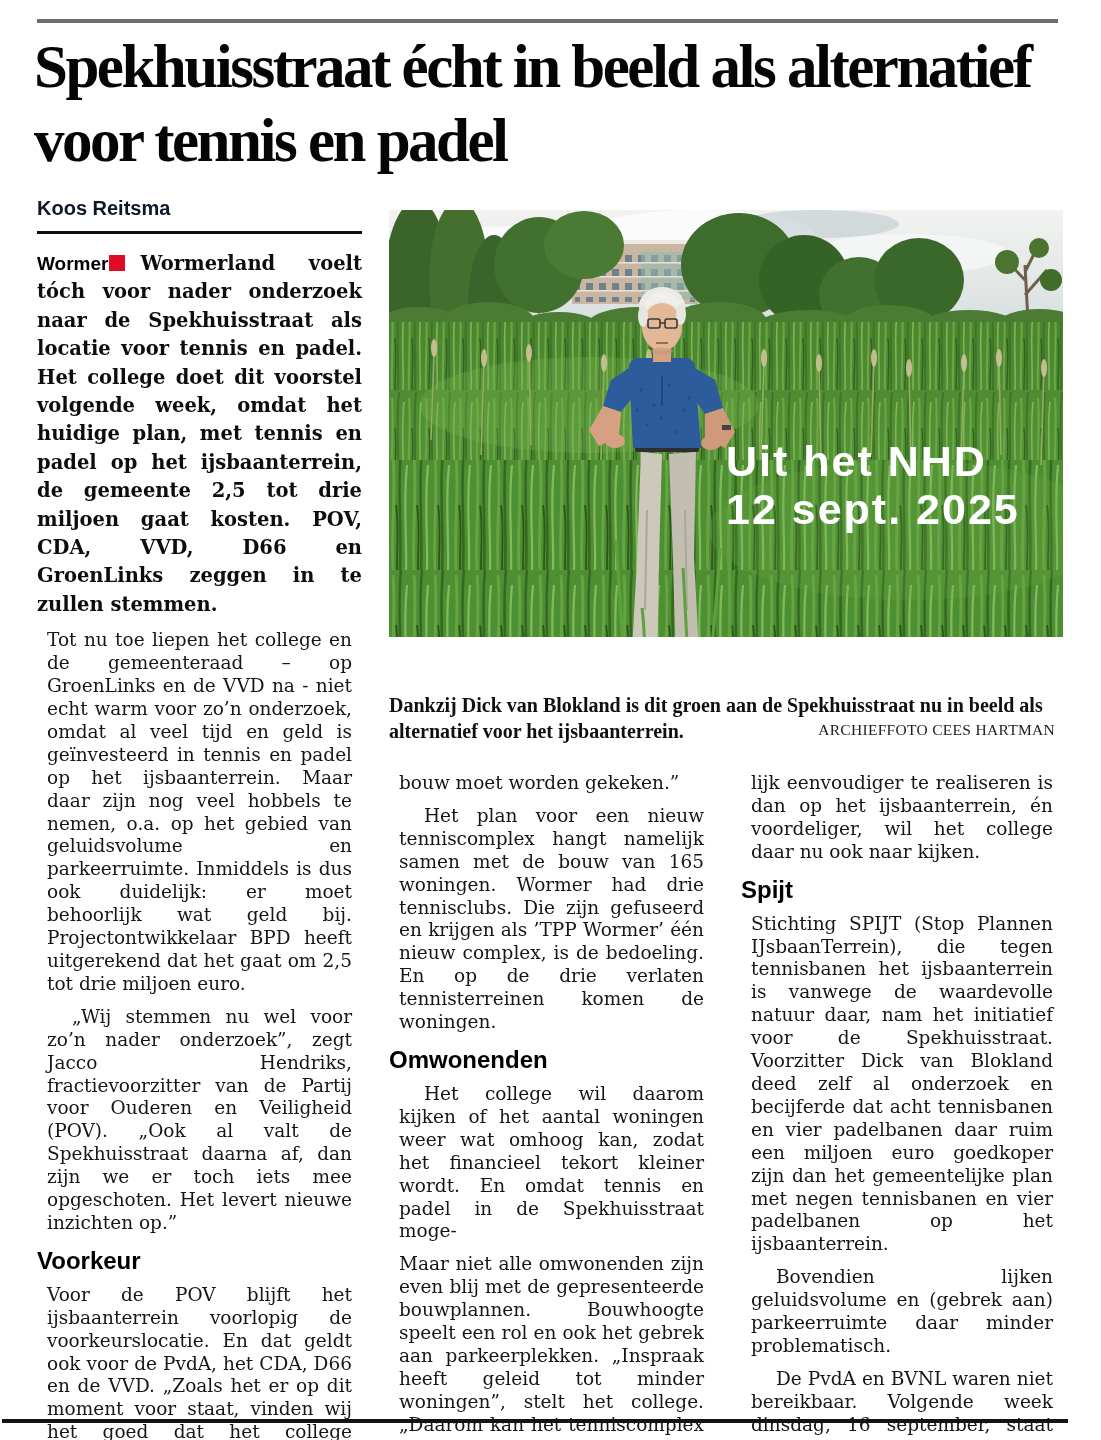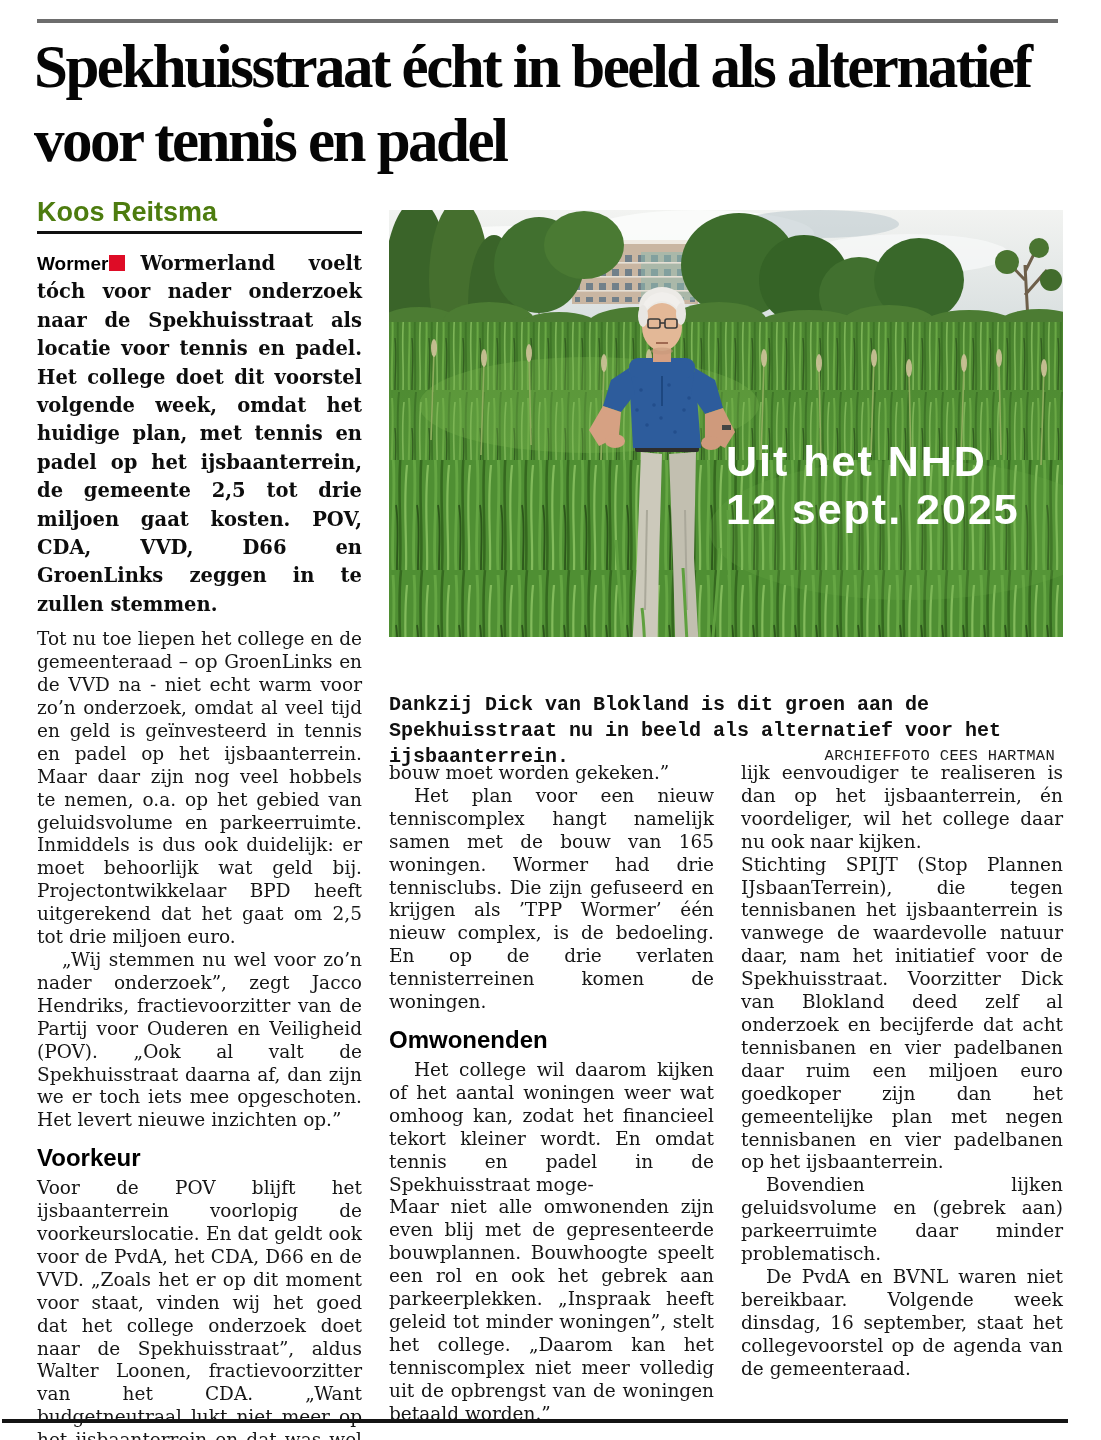--- a/index.html
+++ b/index.html
@@ -8,44 +8,44 @@
   .rule{position:absolute;}
   .top-rule{left:37px;top:19px;width:1021px;height:4px;background:#6d6d6d;}
   .bottom-rule{left:2px;top:1419px;width:1066px;height:4px;background:#141414;}
   .byline-rule{left:37px;top:231px;width:325px;height:3px;background:#101010;}
 
   .headline{position:absolute;left:34px;top:30px;width:1040px;margin:0;
             font-family:"Liberation Serif",serif;font-weight:bold;color:#050505;
             font-size:61px;line-height:74px;letter-spacing:-2.5px;}
   .byline{position:absolute;left:37px;top:197px;margin:0;
           font-family:"Liberation Sans",sans-serif;font-weight:bold;
-          font-size:27px;color:#4d7c0f;}
+          font-size:20px;color:#0f172a;}
 
   .photo{position:absolute;left:389px;top:210px;width:674px;height:427px;margin:0;overflow:hidden;}
   .photo svg{display:block;}
   .overlay{position:absolute;left:337px;top:227px;color:#ffffff;
            font-family:"Liberation Sans",sans-serif;font-weight:bold;
            font-size:43px;line-height:48px;letter-spacing:2px;white-space:nowrap;}
 
   .caption{position:absolute;left:389px;top:692px;width:674px;
-           font-family:Liberation Mono, monospace;font-weight:bold;
+           font-family:Liberation Serif, serif;font-weight:bold;
            font-size:20px;line-height:26px;color:#101010;}
   .credit{position:absolute;right:8px;bottom:1px;font-weight:normal;
           font-size:15.5px;letter-spacing:0.3px;color:#1c1c1c;}
 
   .col{position:absolute;width:325px;top:762px;text-align:justify;
        font-size:18.5px;line-height:22.9px;color:#161616;}
   .col-left{left:37px;top:250px;}
   .col-mid{left:389px;}
   .col-right{left:741px;width:322px;}
 
   .lead{margin:0 0 9px 0;font-weight:bold;font-size:19.5px;line-height:28.4px;color:#0d0d0d;}
   .loc{font-family:"Liberation Sans",sans-serif;font-size:19px;margin-right:1px;color:#000;}
   .redsq{display:inline-block;width:16px;height:16px;background:#de0c26;margin-right:15px;vertical-align:-1px;}
-  .body-para{margin:0;}
+  .body-para{margin:10px;}
   .indent{text-indent:1.35em;}
   .subhead{margin:13px 0 6px 0;font-family:"Liberation Sans",sans-serif;
            font-weight:bold;font-size:24px;line-height:26px;color:#000;text-align:left;}
 </style>
 </head>
 <body>
 
 <div class="page">
 
   <div class="rule top-rule"></div>
@@ -263,19 +263,20 @@
     </div>
   <div class="col col-mid">
       <p class="body-para">bouw moet worden gekeken.”</p>
       <p class="body-para indent">Het plan voor een nieuw tenniscomplex hangt namelijk samen met de bouw van 165 woningen. Wormer had drie tennisclubs. Die zijn gefuseerd en krijgen als ’TPP Wormer’ één nieuw complex, is de bedoeling. En op de drie verlaten tennisterreinen komen de woningen.</p>
       <h2 class="subhead">Omwonenden</h2>
       <p class="body-para indent">Het college wil daarom kijken of het aantal woningen weer wat omhoog kan, zodat het financieel tekort kleiner wordt. En omdat tennis en padel in de Spekhuisstraat moge-</p>
       <p class="body-para">Maar niet alle omwonenden zijn even blij met de gepresenteerde bouwplannen. Bouwhoogte speelt een rol en ook het gebrek aan parkeerplekken. „Inspraak heeft geleid tot minder woningen”, stelt het college. „Daarom kan het tenniscomplex niet meer volledig uit de opbrengst van de woningen betaald worden.”</p>
     </div>
   <div class="col col-right">
       <p class="body-para">lijk eenvoudiger te realiseren is dan op het ijsbaanterrein, én voordeliger, wil het college daar nu ook naar kijken.</p>
+      <h2 class="subhead">Spijt</h2>
       <p class="body-para">Stichting SPIJT (Stop Plannen IJsbaanTerrein), die tegen tennisbanen het ijsbaanterrein is vanwege de waardevolle natuur daar, nam het initiatief voor de Spekhuisstraat. Voorzitter Dick van Blokland deed zelf al onderzoek en becijferde dat acht tennisbanen en vier padelbanen daar ruim een miljoen euro goedkoper zijn dan het gemeentelijke plan met negen tennisbanen en vier padelbanen op het ijsbaanterrein.</p>
       <p class="body-para indent">Bovendien lijken geluidsvolume en (gebrek aan) parkeerruimte daar minder problematisch.</p>
       <p class="body-para indent">De PvdA en BVNL waren niet bereikbaar. Volgende week dinsdag, 16 september, staat het collegevoorstel op de agenda van de gemeenteraad.</p>
     </div>
 
   <div class="rule bottom-rule"></div>
 </div>
 
 </body></html>

